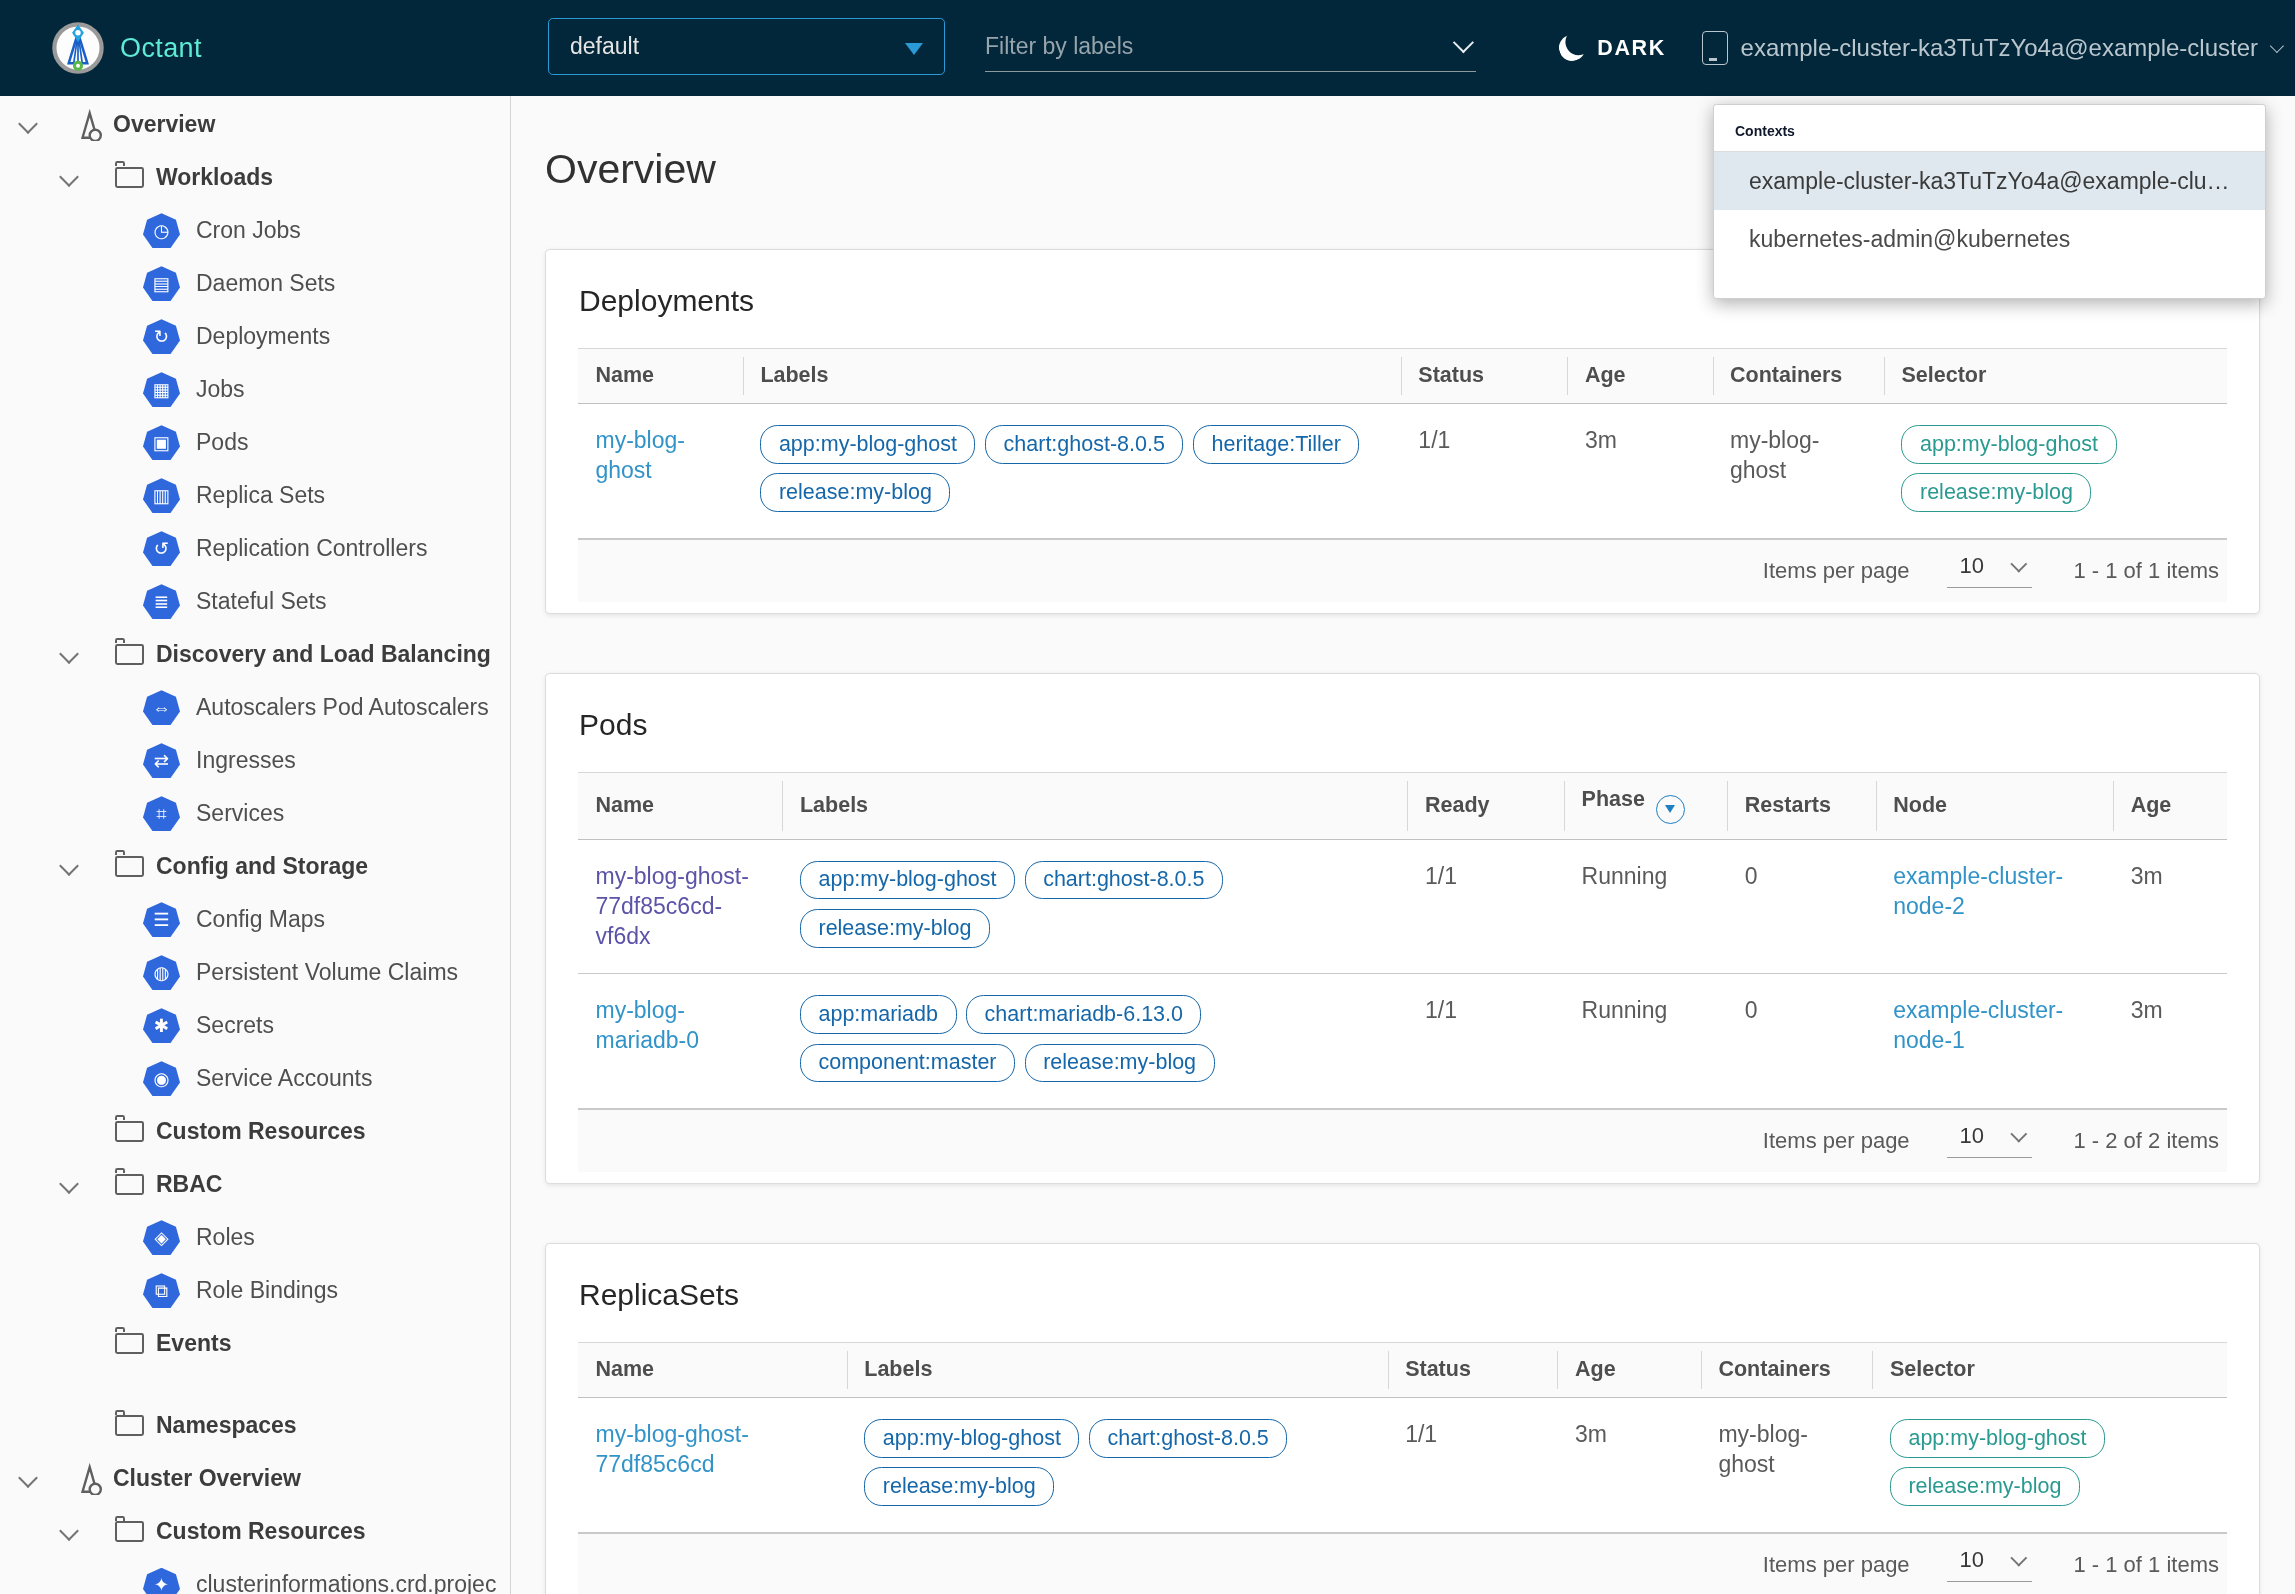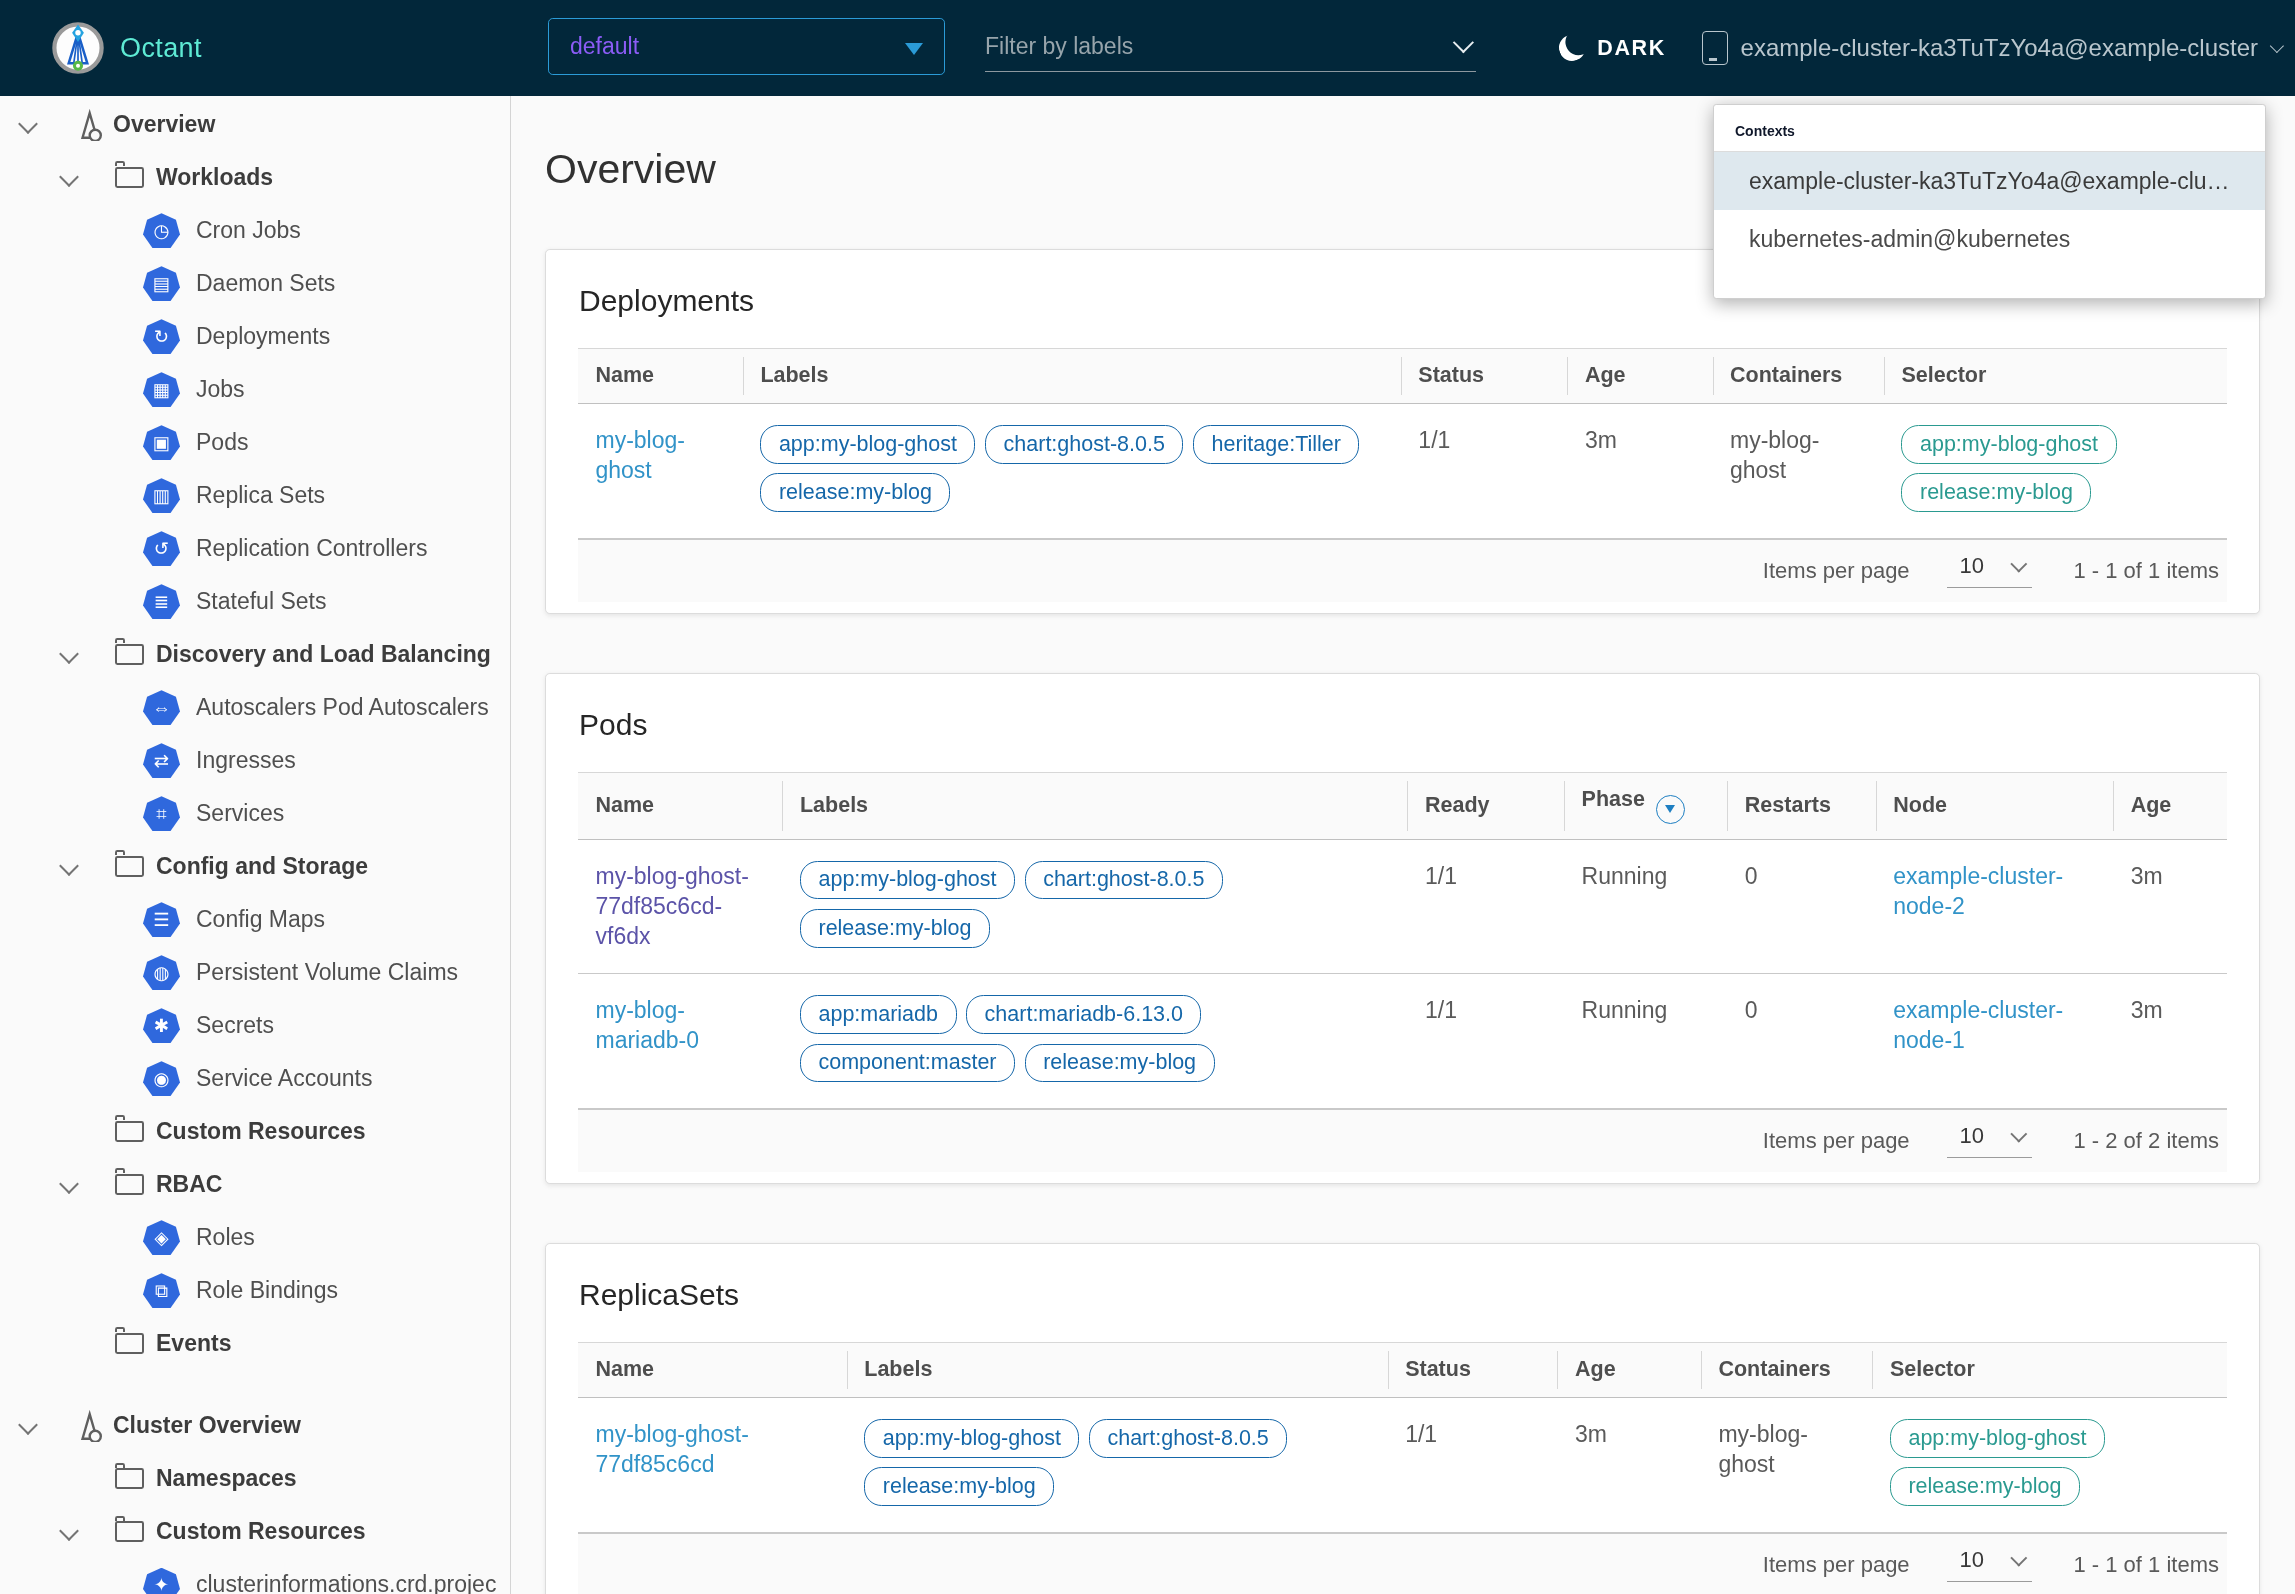--- a/index.html
+++ b/index.html
@@ -3,21 +3,21 @@
 <meta charset="utf-8">
 <style>
   html,body{margin:0;padding:0;width:2295px;height:1594px;overflow:hidden;
     background:#fafafa;font-family:"Liberation Sans",sans-serif;}
   
   .navbar{position:absolute;top:0;left:0;width:2295px;height:96px;background:#02273a;z-index:40;}
   .logo{position:absolute;left:51px;top:21px;width:54px;height:54px;}
   .app-title{position:absolute;left:120px;top:0;height:96px;display:flex;align-items:center;
     color:#5eead4;font-size:27px;font-weight:400;letter-spacing:0.4px;}
   .ns-select{position:absolute;left:548px;top:17.5px;width:397px;height:57px;border:1.6px solid #2b9bd7;
-    border-radius:4.8px;display:flex;align-items:center;color:#8b5cf6;font-size:23px;padding:0 21px;
+    border-radius:4.8px;display:flex;align-items:center;color:#e5e5e5;font-size:23px;padding:0 21px;
     box-sizing:border-box;cursor:pointer;}
   .ns-caret{position:absolute;right:21px;top:24px;width:0;height:0;border-left:9.6px solid transparent;
     border-right:9.6px solid transparent;border-top:12px solid #2b9bd7;}
   .filter{position:absolute;left:985px;top:22px;width:491px;height:49px;border-bottom:1.6px solid #8d989f;
     display:flex;align-items:center;color:#97a4ab;font-size:23px;cursor:text;}
   .filter .chev-w{position:absolute;right:4.8px;top:12.8px;width:12.8px;height:12.8px;border-right:2.4px solid #e7edf0;
     border-bottom:2.4px solid #e7edf0;transform:rotate(45deg);}
   .theme-toggle{position:absolute;left:1559px;top:0;height:96px;display:flex;align-items:center;cursor:pointer;}
   .moon{width:25.5px;height:25.5px;border-radius:50%;box-shadow:inset 8px -3.2px 0 0 #ffffff;transform:rotate(-20deg);}
   .theme-label{color:#ffffff;font-size:21.5px;font-weight:700;letter-spacing:1.6px;margin-left:12.8px;}
@@ -228,31 +228,31 @@
     </div>
     <div class="side-row lvl2">
       <span class="k8s">⧉</span>
       <span class="lbl">Role Bindings</span>
     </div>
     <div class="side-row lvl1 hdr">
       <span class="folder"></span>
       <span class="lbl">Events</span>
     </div>
     <div class="side-gap"></div>
+    <div class="side-row lvl1 hdr">
+      <span class="folder"></span>
+      <span class="lbl">Namespaces</span>
+    </div>
     <div class="side-row lvl0 hdr">
       <span class="chev"></span>
       <span class="ico-app"><svg viewBox="0 0 44 40" width="35" height="32">
           <path d="M17 36 L26 5 L35 36 Z" fill="none" stroke="#5f5f5f" stroke-width="3"></path>
           <circle cx="33" cy="33" r="7" fill="#fafafa" stroke="#5f5f5f" stroke-width="3"></circle>
         </svg></span>
       <span class="lbl">Cluster Overview</span>
-    </div>
-    <div class="side-row lvl1 hdr">
-      <span class="folder"></span>
-      <span class="lbl">Namespaces</span>
     </div>
     <div class="side-row lvl1 hdr">
       <span class="chev"></span>
       <span class="folder"></span>
       <span class="lbl">Custom Resources</span>
     </div>
     <div class="side-row lvl2">
       <span class="k8s">✦</span>
       <span class="lbl">clusterinformations.crd.projec</span>
     </div>

